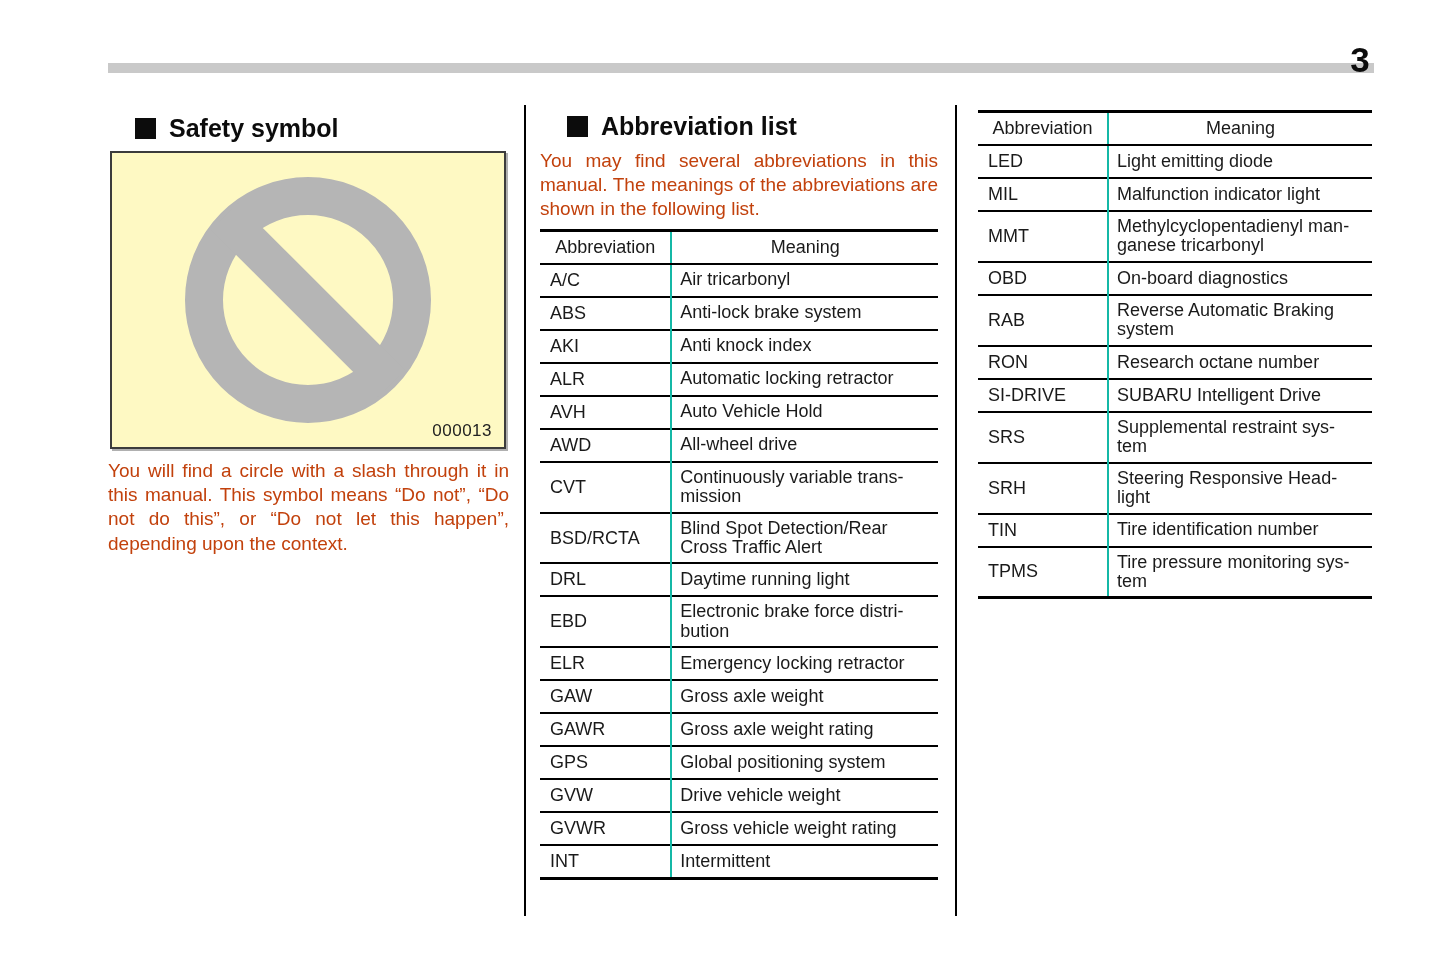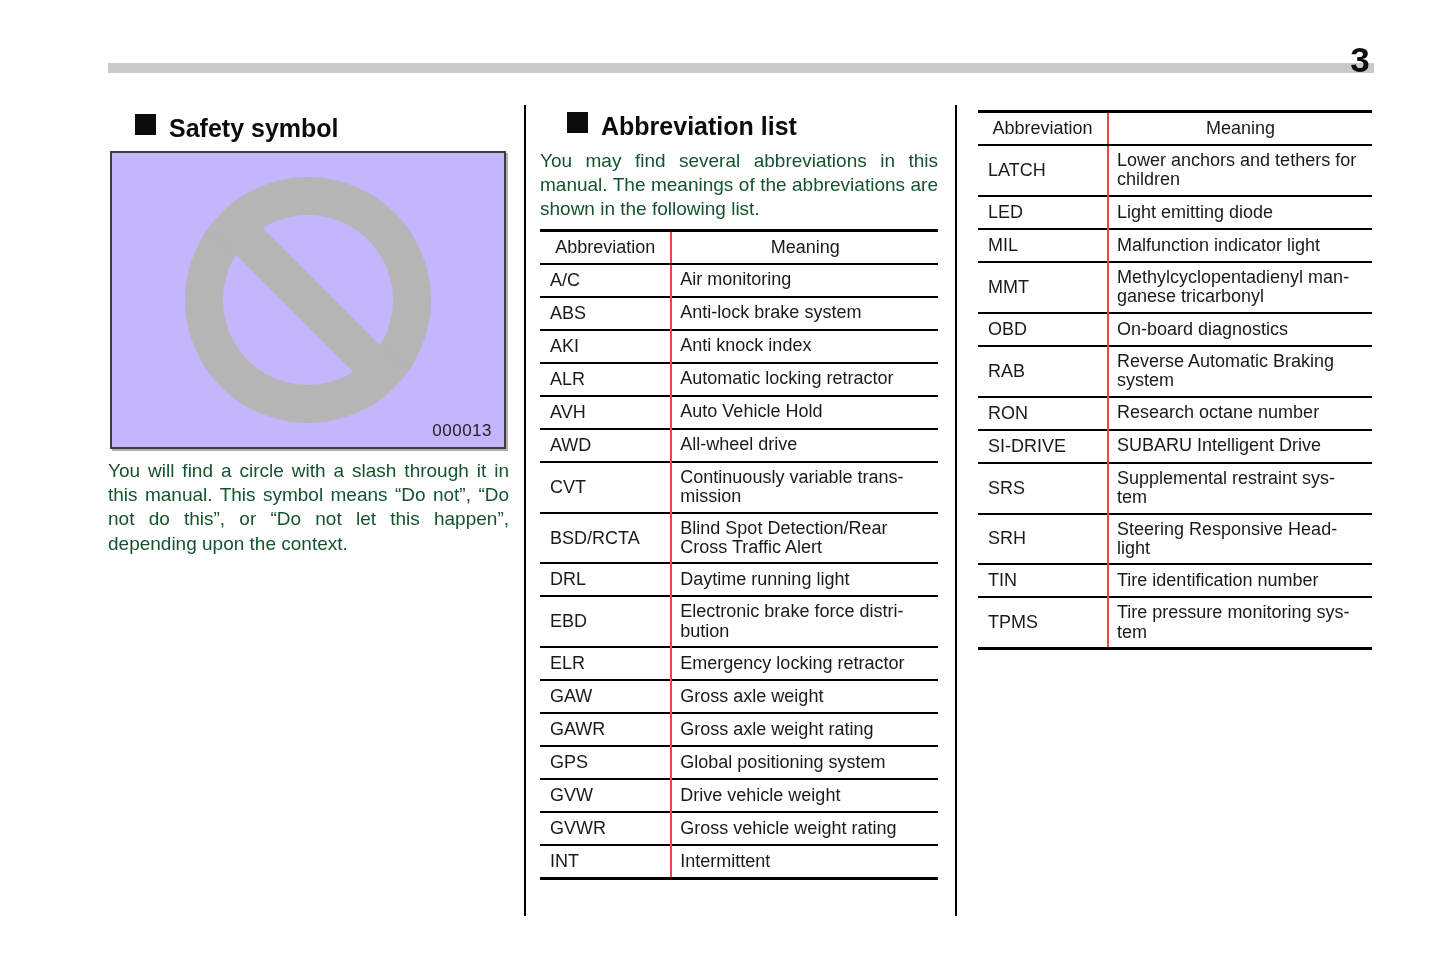--- a/index.html
+++ b/index.html
@@ -32,40 +32,40 @@
 
   
   .col { position: absolute; }
   .col-left  { left: 108px; top: 114px; width: 401px; }
   .col-mid   { left: 540px; top: 112px; width: 398px; }
   .col-right { left: 978px; top: 110px; width: 394px; }
 
   .section-heading {
     font-size: 25px; font-weight: bold; color: #0c0c0c;
     line-height: 1.15; margin: 0 0 8px 0;
-    display: flex; align-items: flex-start; padding-left: 27px;
+    display: flex; align-items: center; padding-left: 27px;
   }
   .square-bullet {
     display: inline-block; width: 21px; height: 21px;
     background: #0c0c0c; margin-right: 13px; flex: 0 0 auto;
   }
 
   .body-text {
-    font-size: 19px; line-height: 1.28; color: #14532d;
+    font-size: 19px; line-height: 1.28; color: #c2410c;
     text-align: justify; margin: 0;
   }
 
   
   .figure-box {
     position: relative;
     margin: 6px 0 10px 2px;
     width: 392px; height: 294px;
     border: 2px solid #3c3c3c;
     box-shadow: 2px 2px 0 #b0b0b0;
-    background: #c4b5fd;
+    background: #fef9c3;
   }
   .prohibition-sign {
     position: absolute; left: 50%; top: 50%;
     width: 246px; height: 246px;
     transform: translate(-50%, -50%);
   }
   .prohibition-ring {
     position: absolute; inset: 0;
     border: 38px solid #b5b5b5; border-radius: 50%;
     box-sizing: border-box;
@@ -90,21 +90,21 @@
     font-size: 18px; color: #1a1a1a;
   }
   .abbr-table th {
     font-weight: normal; text-align: center;
     padding: 5px 6px;
     border-bottom: 2px solid #000;
   }
   .abbr-table td { padding: 5px 8px; vertical-align: middle; }
   .abbr-table tr + tr td { border-top: 2px solid #000; }
   .abbr-table th:first-child, .abbr-table td:first-child {
-    border-right: 2px solid #ef4444; width: 33%; margin-top: 34px;
+    border-right: 2px solid #14b8a6; width: 33%; margin-top: 34px;
   }
   .abbr-table td:first-child { padding-left: 10px; }
   .meaning-cell { white-space: pre-line; line-height: 1.08; }
   .mid-table-wrap { margin-top: 7px; }
 </style>
 </head>
 <body>
 
 <div class="header-bar"></div>
 <div class="page-number">3</div>
@@ -137,21 +137,21 @@
     <table class="abbr-table">
       <thead>
         <tr>
           <th>Abbreviation</th>
           <th>Meaning</th>
         </tr>
       </thead>
       <tbody id="table1-body">
   <tr>
     <td class="abbr-cell">A/C</td>
-    <td class="meaning-cell">Air monitoring</td>
+    <td class="meaning-cell">Air tricarbonyl</td>
   </tr>
 
   <tr>
     <td class="abbr-cell">ABS</td>
     <td class="meaning-cell">Anti-lock brake system</td>
   </tr>
 
   <tr>
     <td class="abbr-cell">AKI</td>
     <td class="meaning-cell">Anti knock index</td>
@@ -237,25 +237,20 @@
 
 <div class="col col-right">
   <table class="abbr-table">
     <thead>
       <tr>
         <th>Abbreviation</th>
         <th>Meaning</th>
       </tr>
     </thead>
     <tbody id="table2-body">
-  <tr>
-    <td class="abbr-cell">LATCH</td>
-    <td class="meaning-cell">Lower anchors and tethers for
-children</td>
-  </tr>
 
   <tr>
     <td class="abbr-cell">LED</td>
     <td class="meaning-cell">Light emitting diode</td>
   </tr>
 
   <tr>
     <td class="abbr-cell">MIL</td>
     <td class="meaning-cell">Malfunction indicator light</td>
   </tr>

